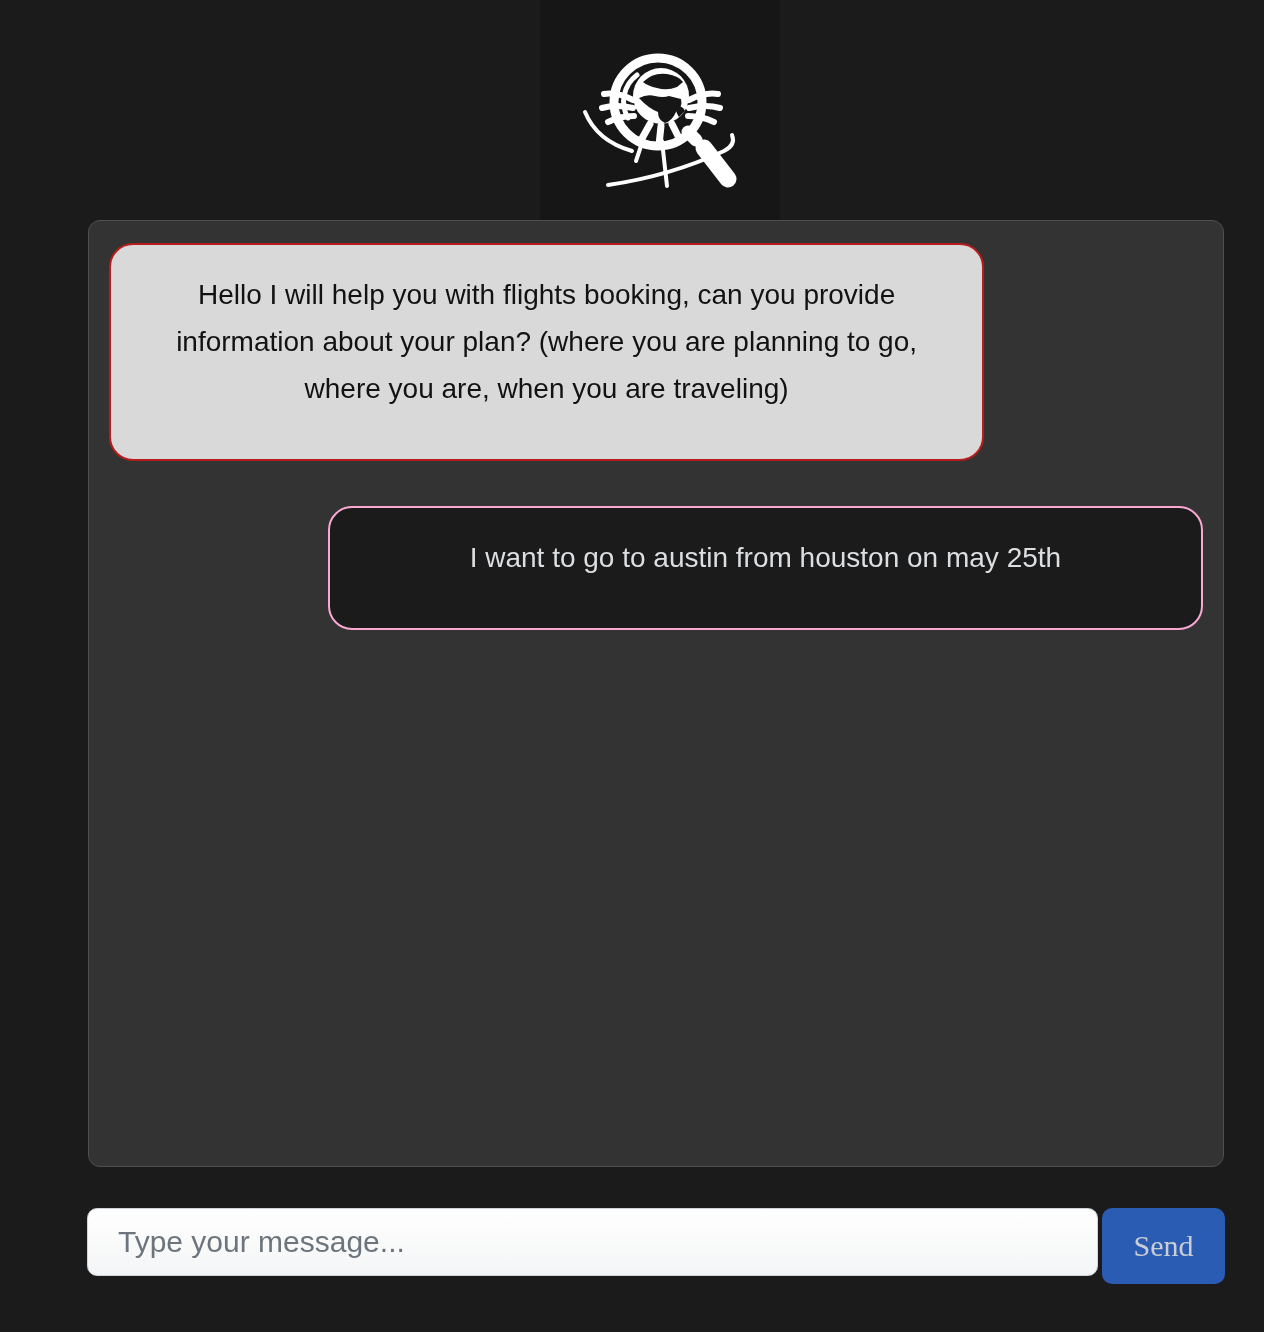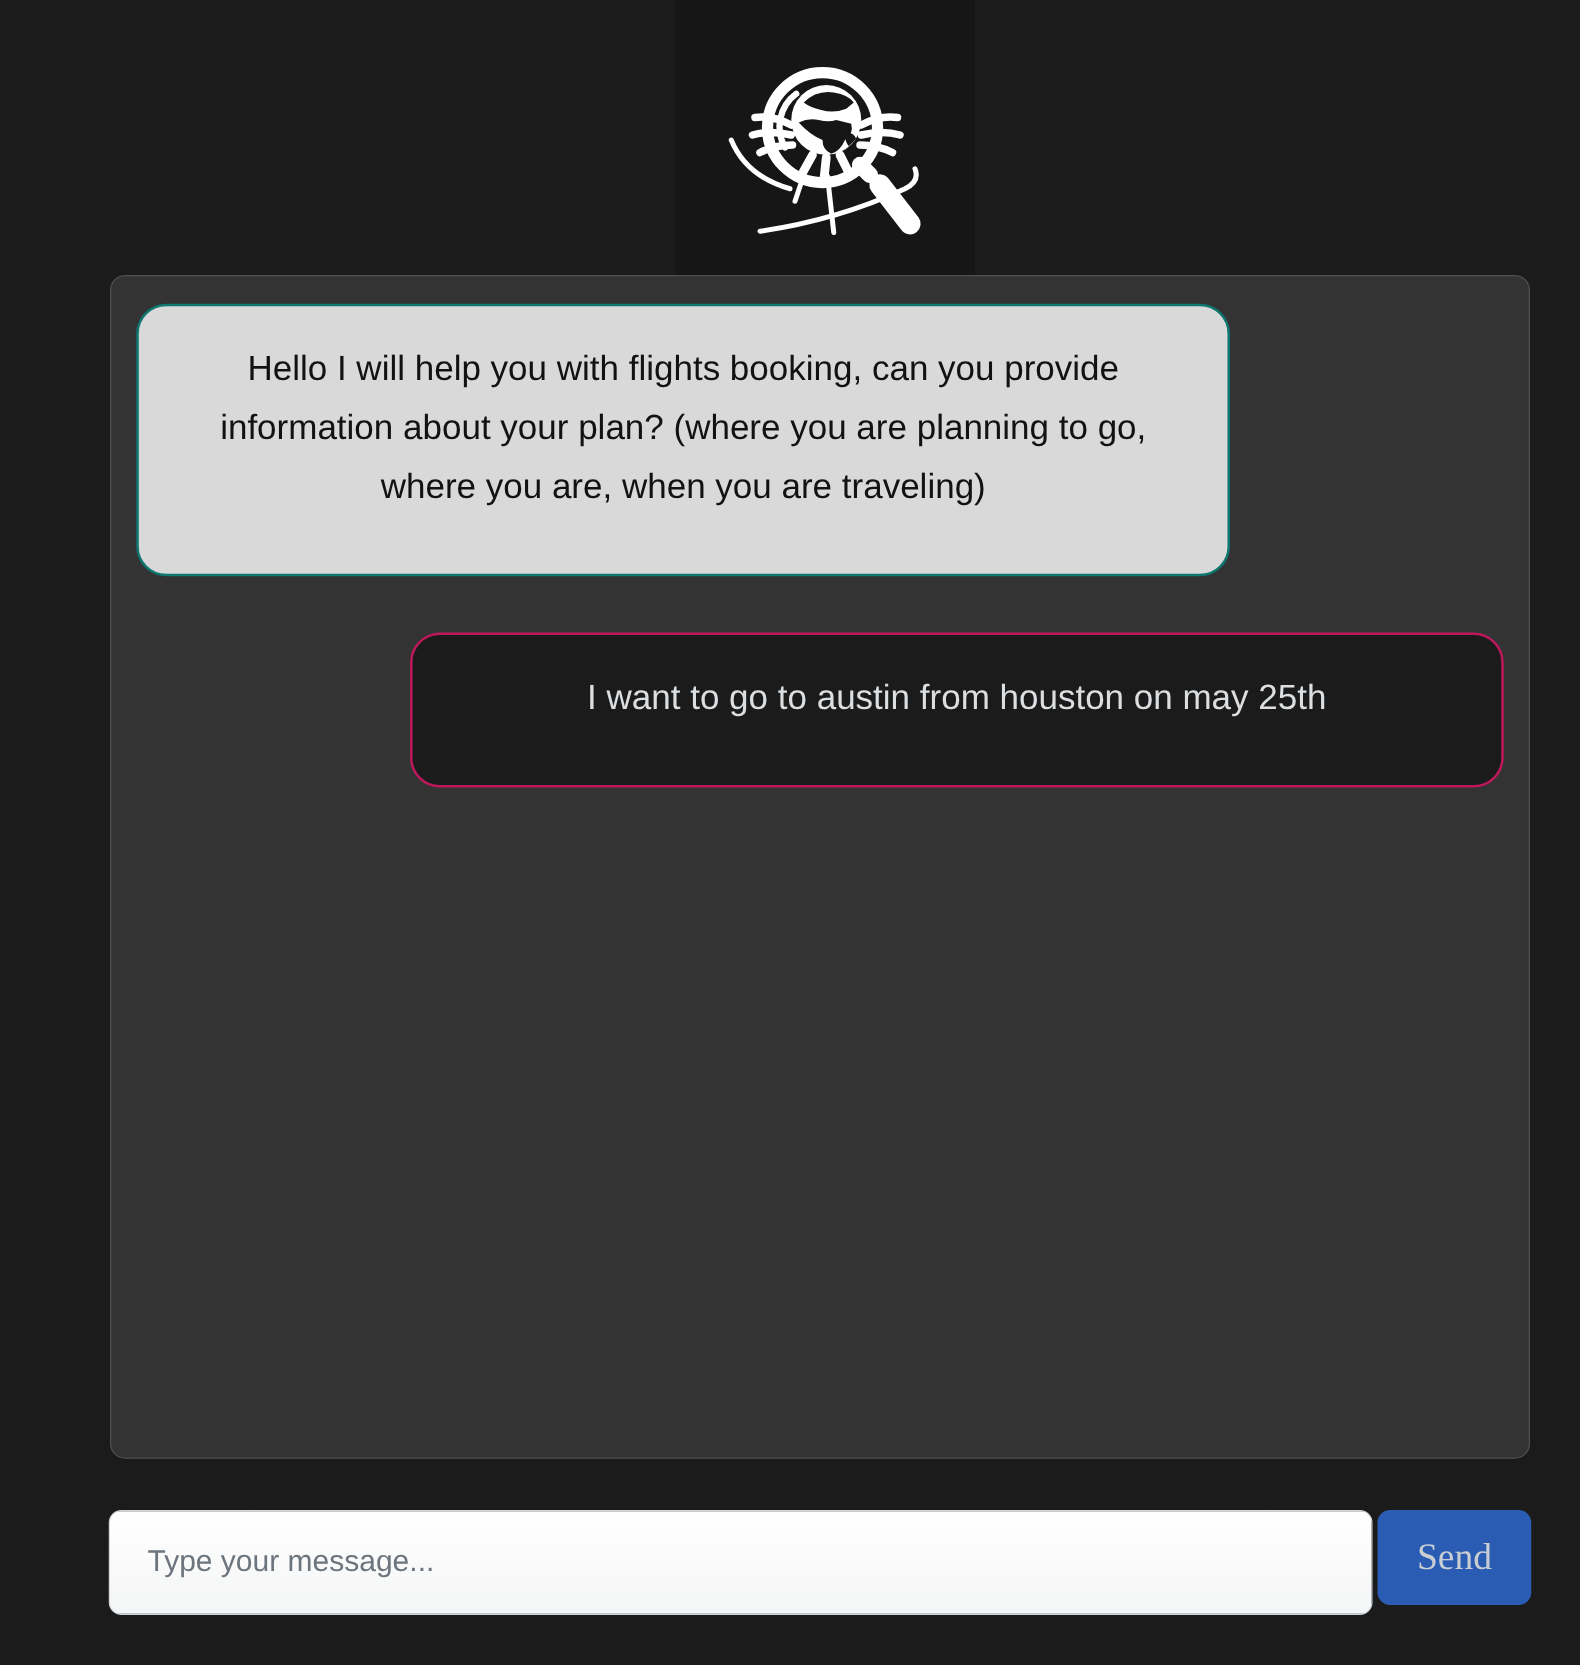--- a/index.html
+++ b/index.html
@@ -43,46 +43,46 @@
     border-radius: 24px;
     font-size: 28px;
     line-height: 47px;
     text-align: center;
     padding: 26px 44px 47px 44px;
   }
   .bubble.assistant {
     align-self: flex-start;
     background: #d9d9d9;
     color: #121212;
-    border: 2px solid #0f766e;
+    border: 2px solid #b91c1c;
   }
   .bubble.user {
     align-self: flex-end;
     background: #1b1b1b;
     color: #dcdfe2;
-    border: 2px solid #be185d;
+    border: 2px solid #f9a8d4;
   }
 
   
   .composer {
     margin: 41px 0 0 87px;
     width: 1138px;
     height: 76px;
     display: flex;
     gap: 4px;
   }
   .composer input {
     flex: 1;
-    height: 84px;
+    height: 68px;
     background: linear-gradient(#ffffff, #f4f5f6);
     border: 1px solid #ced4da;
     border-radius: 10px;
     padding: 0 30px;
     font-family: "Liberation Sans", sans-serif;
-    font-size: 24px;
+    font-size: 30px;
     color: #212529;
     outline: none;
   }
   .composer input::placeholder { color: #6c757d; }
   .composer button {
     width: 123px;
     height: 76px;
     background: #2a5cb4;
     color: #c9ced3;
     border: none;

